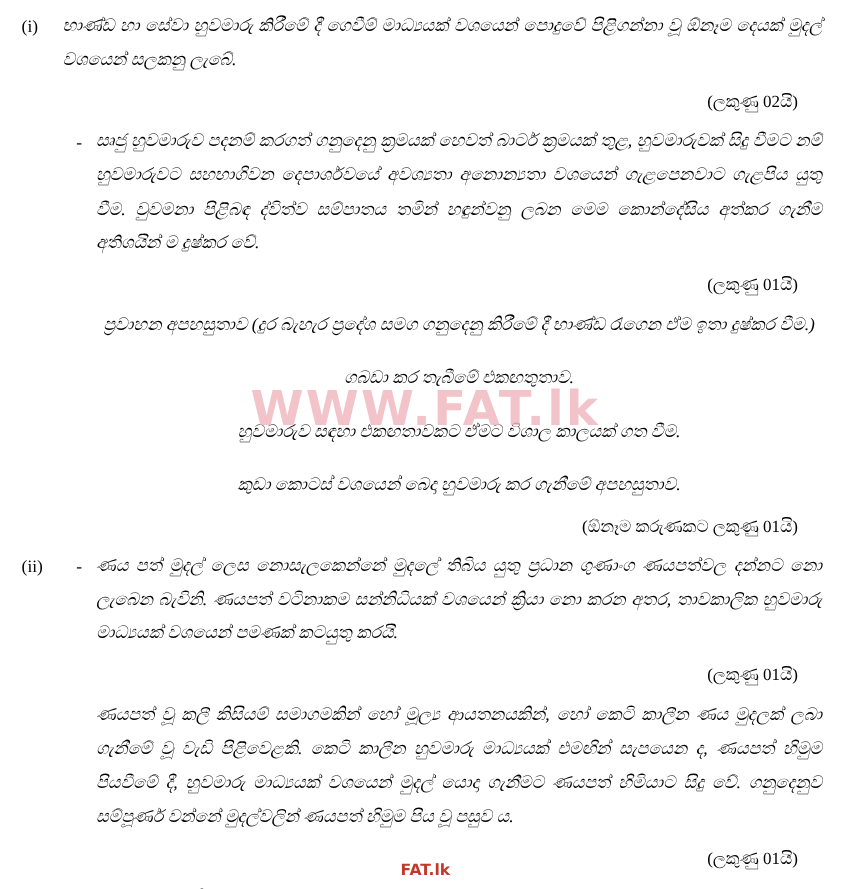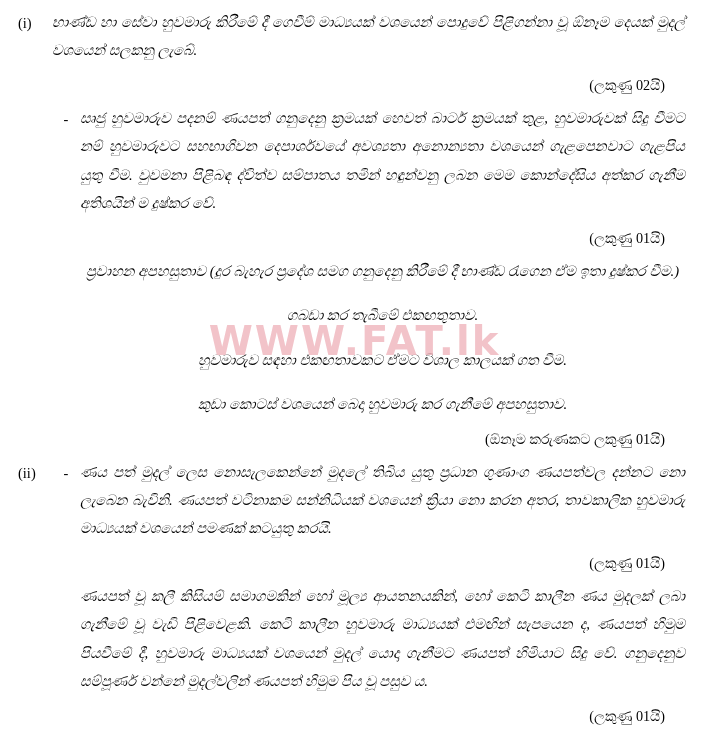--- a/index.html
+++ b/index.html
@@ -134,21 +134,21 @@
 
   <div class="block">
     <div class="marker">(i)</div>
     <div class="body">භාණ්ඩ හා සේවා හුවමාරු කිරීමේ දී ගෙවීම් මාධ්‍යයක් වශයෙන් පොදුවේ පිළිගන්නා වූ ඕනෑම දෙයක් මුදල් වශයෙන් සලකනු ලැබේ.</div>
   </div>
   <div class="marks">(ලකුණු 02යි)</div>
 
   <div class="block">
     <div class="marker"></div>
     <div class="dash">-</div>
-    <div class="body">සෘජු හුවමාරුව පදනම් ණයපත් ගනුදෙනු ක්‍රමයක් හෙවත් බාටර් ක්‍රමයක් තුළ, හුවමාරුවක් සිදු වීමට නම් හුවමාරුවට සහභාගිවන දෙපාර්ශවයේ අවශ්‍යතා අනොන්‍යතා වශයෙන් ගැළපෙනවාට ගැළපිය යුතු වීම. වුවමනා පිළිබඳ ද්විත්ව සම්පාතය තමින් හඳුන්වනු ලබන මෙම කොන්දේසිය අත්කර ගැනීම අතිශයින් ම දුෂ්කර වේ.</div>
+    <div class="body">සෘජු හුවමාරුව පදනම් කරගත් ගනුදෙනු ක්‍රමයක් හෙවත් බාටර් ක්‍රමයක් තුළ, හුවමාරුවක් සිදු වීමට නම් හුවමාරුවට සහභාගිවන දෙපාර්ශවයේ අවශ්‍යතා අනොන්‍යතා වශයෙන් ගැළපෙනවාට ගැළපිය යුතු වීම. වුවමනා පිළිබඳ ද්විත්ව සම්පාතය තමින් හඳුන්වනු ලබන මෙම කොන්දේසිය අත්කර ගැනීම අතිශයින් ම දුෂ්කර වේ.</div>
   </div>
   <div class="marks">(ලකුණු 01යි)</div>
 
   <div class="block">
     <div class="marker"></div>
     <div class="dash"></div>
     <div class="body nowrapjust">ප්‍රවාහන අපහසුතාව (දුර බැහැර ප්‍රදේශ සමග ගනුදෙනු කිරීමේ දී භාණ්ඩ රැගෙන ඒම ඉතා දුෂ්කර වීම.)</div>
   </div>
 
   <div class="sp-14"></div>
@@ -198,14 +198,15 @@
         <div class="txt">පොලී අනුපාතිකය</div>
       </div>
       <div class="list-line">
         <div class="dash2">-</div>
         <div class="txt">මිල මට්ටම</div>
       </div>
 
     </div>
   </div>
 
+  <div class="footer">FAT.lk</div>
 
 </div>
 
 </body></html>

